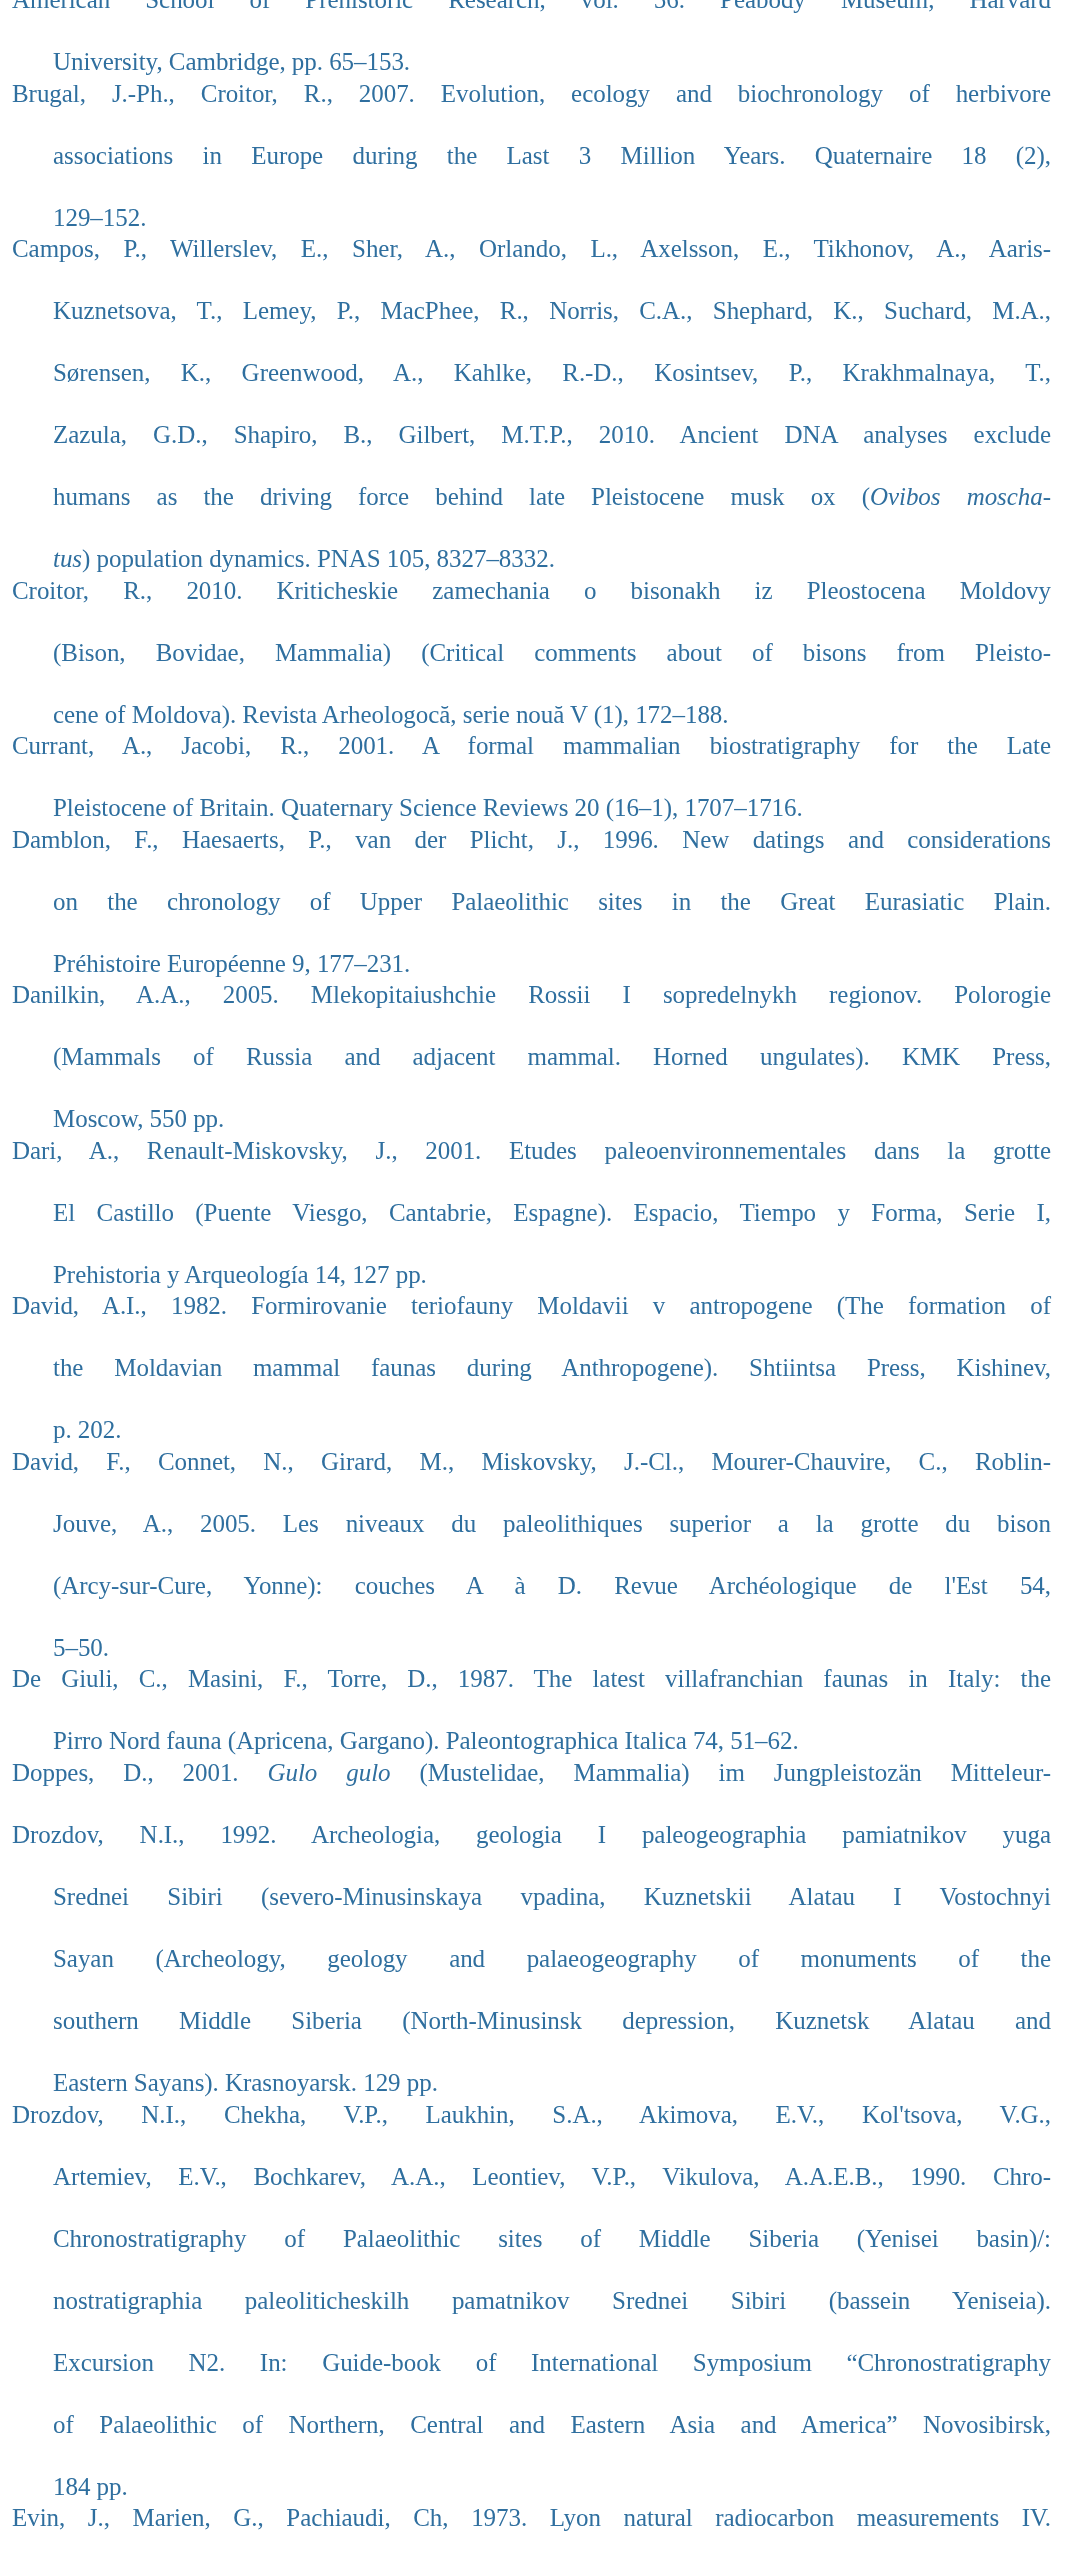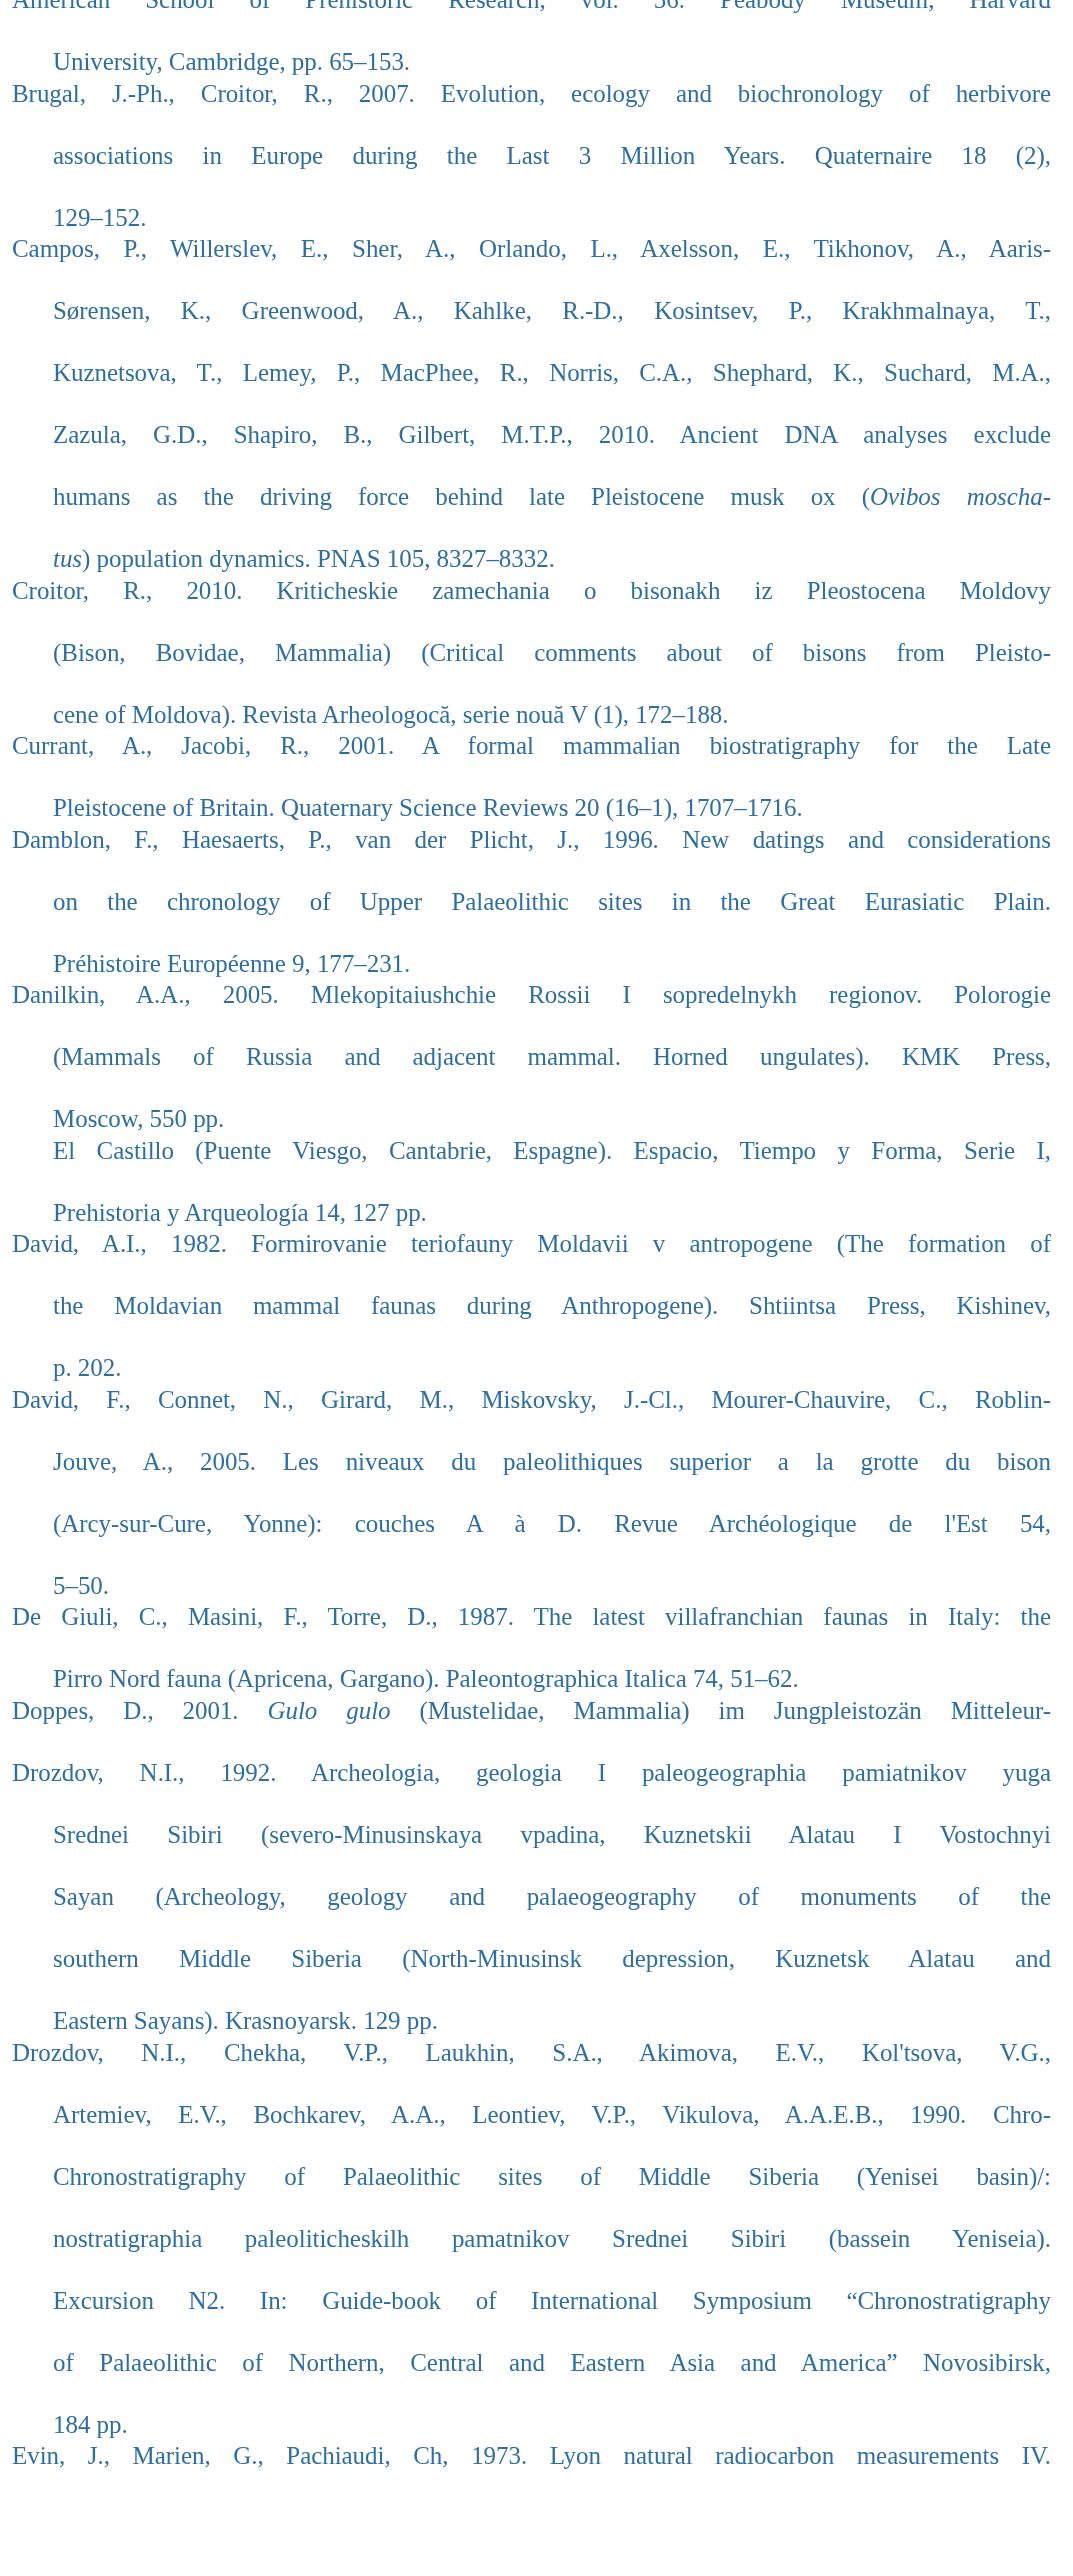--- a/index.html
+++ b/index.html
@@ -81,22 +81,22 @@
         <span class="refline first">American School of Prehistoric Research, vol. 56. Peabody Museum, Harvard</span>
         <span class="refline last">University, Cambridge, pp. 65–153.</span>
       </p>
       <p class="reference-entry">
         <span class="refline first">Brugal, J.-Ph., Croitor, R., 2007. Evolution, ecology and biochronology of herbivore</span>
         <span class="refline">associations in Europe during the Last 3 Million Years. Quaternaire 18 (2),</span>
         <span class="refline last">129–152.</span>
       </p>
       <p class="reference-entry">
         <span class="refline first">Campos, P., Willerslev, E., Sher, A., Orlando, L., Axelsson, E., Tikhonov, A., Aaris-</span>
+        <span class="refline">Kuznetsova, T., Lemey, P., MacPhee, R., Norris, C.A., Shephard, K., Suchard, M.A.,</span>
         <span class="refline">Sørensen, K., Greenwood, A., Kahlke, R.-D., Kosintsev, P., Krakhmalnaya, T.,</span>
-        <span class="refline">Kuznetsova, T., Lemey, P., MacPhee, R., Norris, C.A., Shephard, K., Suchard, M.A.,</span>
         <span class="refline">Zazula, G.D., Shapiro, B., Gilbert, M.T.P., 2010. Ancient DNA analyses exclude</span>
         <span class="refline">humans as the driving force behind late Pleistocene musk ox (<i>Ovibos moscha-</i></span>
         <span class="refline last"><i>tus</i>) population dynamics. PNAS 105, 8327–8332.</span>
       </p>
       <p class="reference-entry">
         <span class="refline first">Croitor, R., 2010. Kriticheskie zamechania o bisonakh iz Pleostocena Moldovy</span>
         <span class="refline">(Bison, Bovidae, Mammalia) (Critical comments about of bisons from Pleisto-</span>
         <span class="refline last">cene of Moldova). Revista Arheologocă, serie nouă V (1), 172–188.</span>
       </p>
       <p class="reference-entry">
@@ -107,20 +107,21 @@
         <span class="refline first">Damblon, F., Haesaerts, P., van der Plicht, J., 1996. New datings and considerations</span>
         <span class="refline">on the chronology of Upper Palaeolithic sites in the Great Eurasiatic Plain.</span>
         <span class="refline last">Préhistoire Européenne 9, 177–231.</span>
       </p>
       <p class="reference-entry">
         <span class="refline first">Danilkin, A.A., 2005. Mlekopitaiushchie Rossii I sopredelnykh regionov. Polorogie</span>
         <span class="refline">(Mammals of Russia and adjacent mammal. Horned ungulates). KMK Press,</span>
         <span class="refline last">Moscow, 550 pp.</span>
       </p>
       <p class="reference-entry">
+        <span class="refline first">Dari, A., Renault-Miskovsky, J., 2001. Etudes paleoenvironnementales dans la grotte</span>
         <span class="refline">El Castillo (Puente Viesgo, Cantabrie, Espagne). Espacio, Tiempo y Forma, Serie I,</span>
         <span class="refline last">Prehistoria y Arqueología 14, 127 pp.</span>
       </p>
       <p class="reference-entry">
         <span class="refline first">David, A.I., 1982. Formirovanie teriofauny Moldavii v antropogene (The formation of</span>
         <span class="refline">the Moldavian mammal faunas during Anthropogene). Shtiintsa Press, Kishinev,</span>
         <span class="refline last">p. 202.</span>
       </p>
       <p class="reference-entry">
         <span class="refline first">David, F., Connet, N., Girard, M., Miskovsky, J.-Cl., Mourer-Chauvire, C., Roblin-</span>

